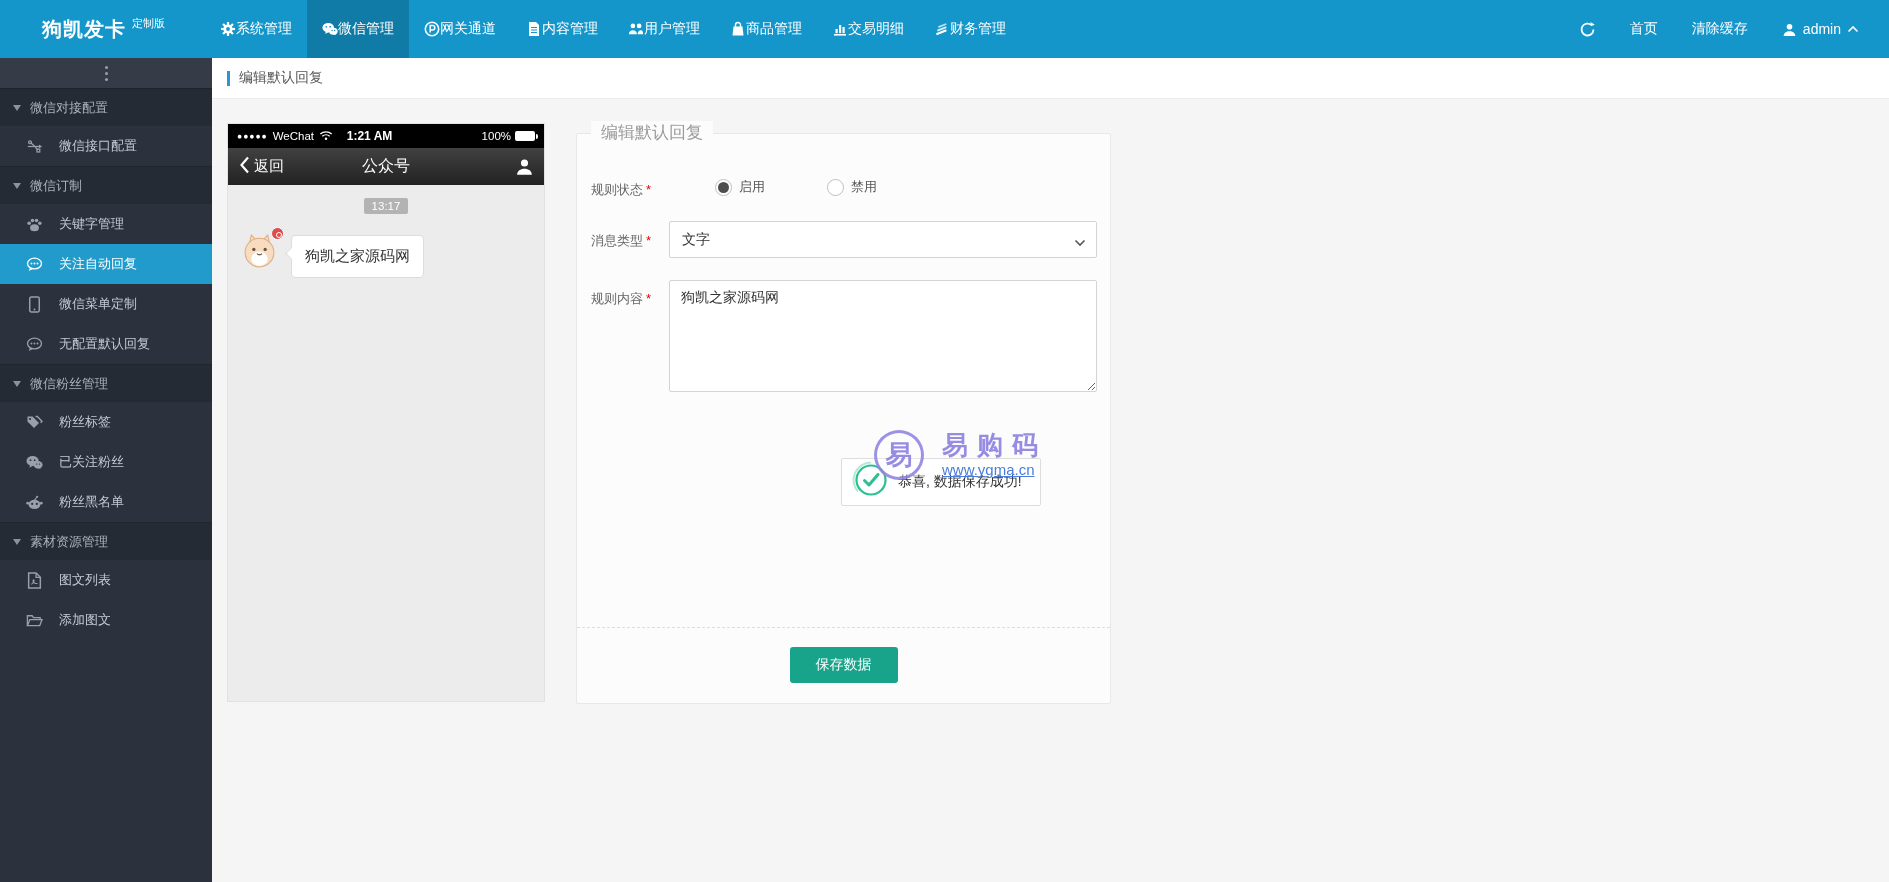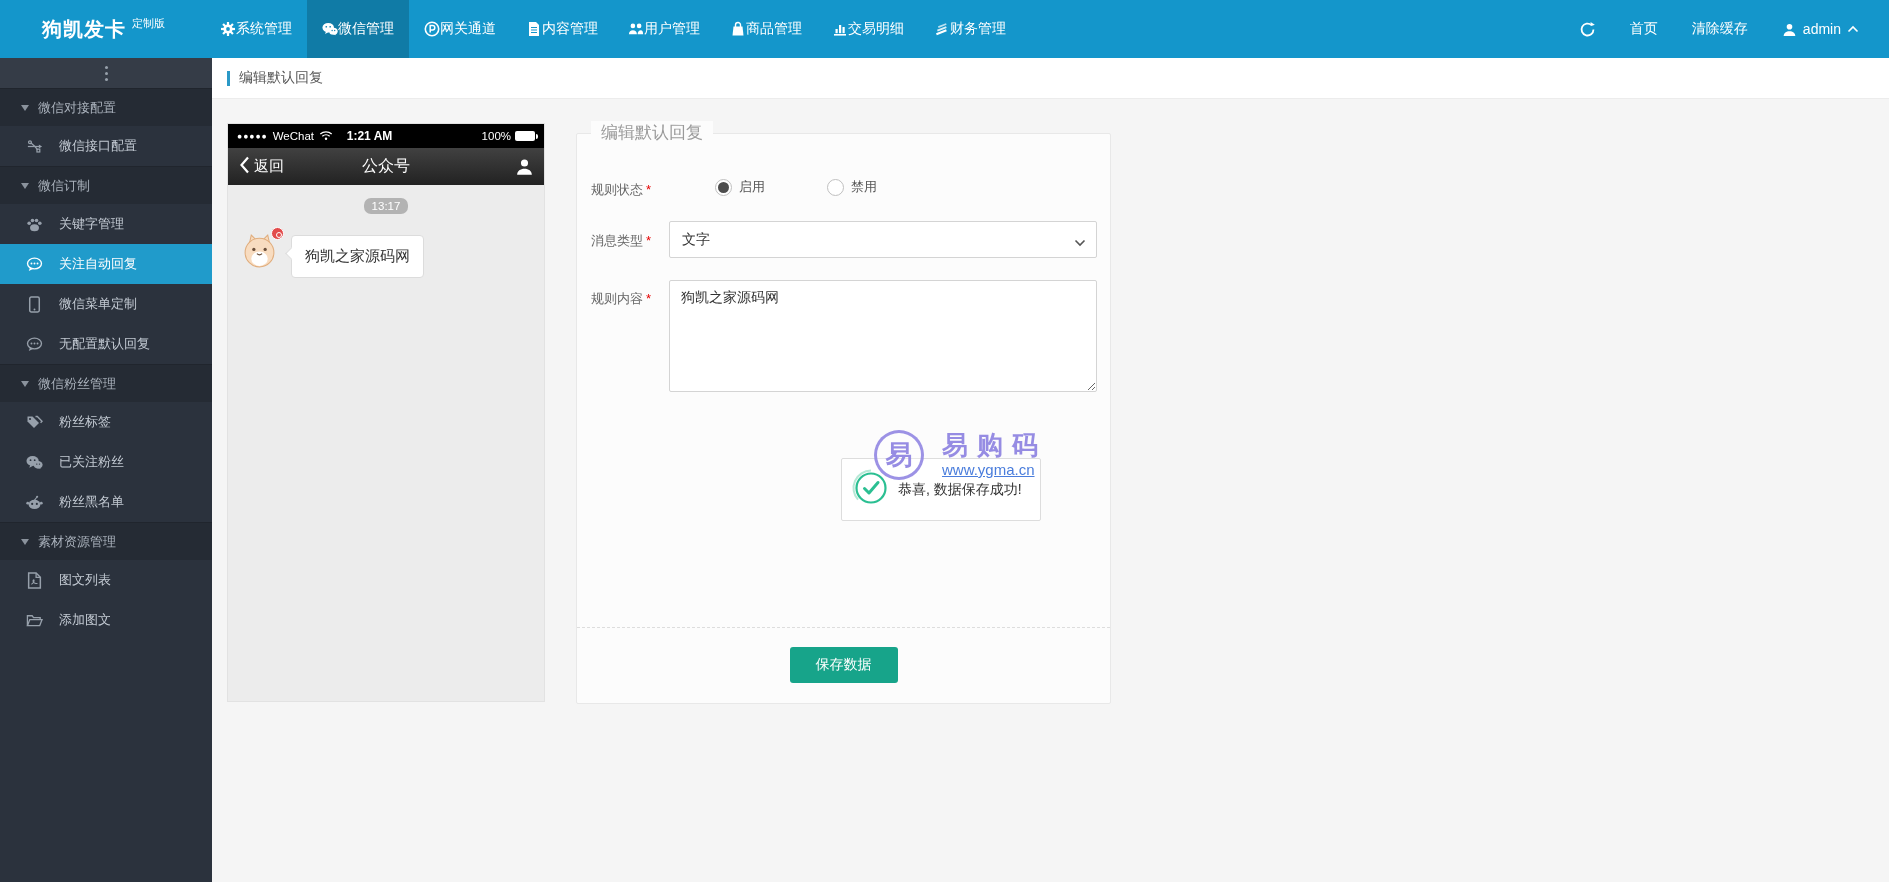--- a/index.html
+++ b/index.html
@@ -18,21 +18,21 @@
   .nav-ico svg { width:16px; height:16px; }
   .nav-right { margin-left:auto; display:flex; align-items:center; padding-right:30px; font-size:14px; }
   .nav-right .nr { margin-left:34px; display:flex; align-items:center; gap:6px; cursor:pointer; }
   .nav-right svg { display:block; }
 
   
   .layout { display:flex; height:839px; }
   .sidebar { width:212px; background:#2b323d; flex:none; }
   .side-toggle { height:30px; background:#353c47; display:flex; align-items:center; justify-content:center; cursor:pointer; }
   .vdots { width:3px; height:3px; border-radius:50%; background:#97a0ab; box-shadow:0 -6px 0 #97a0ab, 0 6px 0 #97a0ab; }
-  .side-sec { height:38px; display:flex; align-items:center; background:#252b34; color:#a9b1bb; font-size:13px; padding-left:21px; gap:9px; cursor:pointer; border-top:1px solid #20252d; }
+  .side-sec { height:38px; display:flex; align-items:center; background:#252b34; color:#a9b1bb; font-size:13px; padding-left:13px; gap:9px; cursor:pointer; border-top:1px solid #20252d; }
   .caret-down { width:0; height:0; border:4.5px solid transparent; border-top:6px solid #8a929c; margin-top:5px; }
   .side-item { height:40px; display:flex; align-items:center; color:#c3cad3; font-size:13px; cursor:pointer; }
   .side-item .sicon { width:20px; margin:0 15px 0 24px; display:flex; justify-content:center; color:#97a0ab; }
   .side-item .sicon svg { width:17px; height:17px; }
   .side-item.active { background:#209bcb; color:#fff; }
   .side-item.active .sicon { color:#fff; }
 
   .main { flex:1; background:#f5f5f5; }
   .page-head { height:41px; background:#fff; display:flex; align-items:center; padding-left:15px; gap:9px; border-bottom:1px solid #ececec; }
   .accent { width:3px; height:15px; background:#2b99c7; }
@@ -45,21 +45,21 @@
   .p-status .ps-l { flex:1; display:flex; align-items:center; gap:5px; }
   .p-status .ps-c { font-size:12px; font-weight:bold; }
   .p-status .ps-r { flex:1; display:flex; align-items:center; justify-content:flex-end; gap:4px;padding-left:33px; }
   .sig-dots { font-size:8.5px; letter-spacing:1px; }
   .battery { width:20px; height:10px; background:#fff; border-radius:2px; position:relative; }
   .battery::after { content:""; position:absolute; right:-3px; top:2.5px; width:2.5px; height:5px; background:#fff; border-radius:0 2px 2px 0; }
   .p-nav { height:37px; background:linear-gradient(#414141,#222); display:flex; align-items:center; padding:0 10px; color:#fff; }
   .p-back { width:80px; display:flex; align-items:center; gap:3px; font-size:15px; cursor:pointer; }
   .p-title { flex:1; text-align:center; font-size:16px; }
   .p-right { width:80px; display:flex; justify-content:flex-end; }
-  .chip { width:fit-content; margin:13px auto 0; background:#b3b3b3; color:#fff; font-size:11.5px; padding:2px 8px; border-radius:7px; }
+  .chip { width:fit-content; margin:13px auto 0; background:#b3b3b3; color:#fff; font-size:11.5px; padding:2px 8px; border-radius:2px; }
   .msg-row { display:flex; align-items:flex-start; margin:18px 0 0 13px; }
   .avatar { position:relative; width:37px; height:37px; flex:none; }
   .badge { position:absolute; top:-5px; right:-6px; width:13px; height:13px; background:#e24b4b; border-radius:50%; border:1px solid #fff; }
   .badge::after { content:""; position:absolute; left:4px; top:4px; width:4px; height:4px; border:1px solid #fff; border-radius:50%; }
   .bubble { position:relative; margin:3px 0 0 13px; background:#fff; border:1px solid #dcdcdc; border-radius:4px; padding:11px 13px; font-size:15px; color:#333; }
   .bubble::before { content:""; position:absolute; left:-5px; top:13px; width:8px; height:8px; background:#fff; border-left:1px solid #dcdcdc; border-bottom:1px solid #dcdcdc; transform:rotate(45deg); }
 
   
   .panel { position:relative; width:535px; height:571px; margin:10px 0 0 31px; border:1px solid #e8e8e8; background:#fcfcfc; border-radius:2px; }
   .legend { position:absolute; top:-13px; left:14px; background:#fcfcfc; padding:0 10px; font-size:17px; color:#9a9a9a; }
@@ -72,21 +72,21 @@
   .radio.checked::after { content:""; position:absolute; inset:2px; background:#4d4d4d; border-radius:50%; }
   .radio-label { font-size:13px; color:#555; margin-left:7px; }
   .gap2 { margin-left:62px; }
   .select { width:428px; height:37px; border:1px solid #d4d4d4; border-radius:2px; background:#fff; display:flex; align-items:center; padding:0 12px; font-size:14px; color:#333; position:relative; cursor:pointer; }
   .sel-caret { position:absolute; right:10px; top:12px; }
   .fta { width:428px; height:112px; border:1px solid #d4d4d4; border-radius:2px; background:#fff; font-size:14px; color:#333; padding:8px 11px; resize:both; font-family:inherit; }
   .divider { position:absolute; left:0; right:0; top:493px; border-top:1px dashed #ddd; }
   .save-btn { position:absolute; top:513px; left:50%; transform:translateX(-50%); height:36px; padding:0 26px; background:#17a48a; color:#fff; border:none; border-radius:3px; font-size:14px; cursor:pointer; font-family:inherit; }
 
   
-  .toast { position:absolute; left:264px; top:324px; width:200px; height:63px; background:#fff; border:1px solid #ddd; border-radius:2px; display:flex; align-items:center; padding:0 9px; z-index:2; }
+  .toast { position:absolute; left:264px; top:324px; width:200px; height:48px; background:#fff; border:1px solid #ddd; border-radius:2px; display:flex; align-items:center; padding:0 9px; z-index:2; }
   .toast-text { font-size:14px; color:#333; margin-left:7px; }
   .watermark { position:absolute; left:297px; top:296px; display:flex; z-index:3; }
   .wm-logo { width:50px; height:50px; border:3px solid rgba(139,127,224,0.85); border-radius:50%; display:flex; align-items:center; justify-content:center; font-size:27px; font-weight:bold; color:rgba(139,127,224,0.9); background:rgba(255,255,255,0.3); }
   .wm-text { margin-left:18px; display:flex; flex-direction:column; }
   .wm-title { font-size:26px; font-weight:bold; color:rgba(139,127,224,0.9); letter-spacing:9px; line-height:30px; }
   .wm-url { font-size:15px; color:#4a7ddc; text-decoration:underline; margin-top:1px; cursor:pointer; }
 </style>
 </head>
 <body>
 

